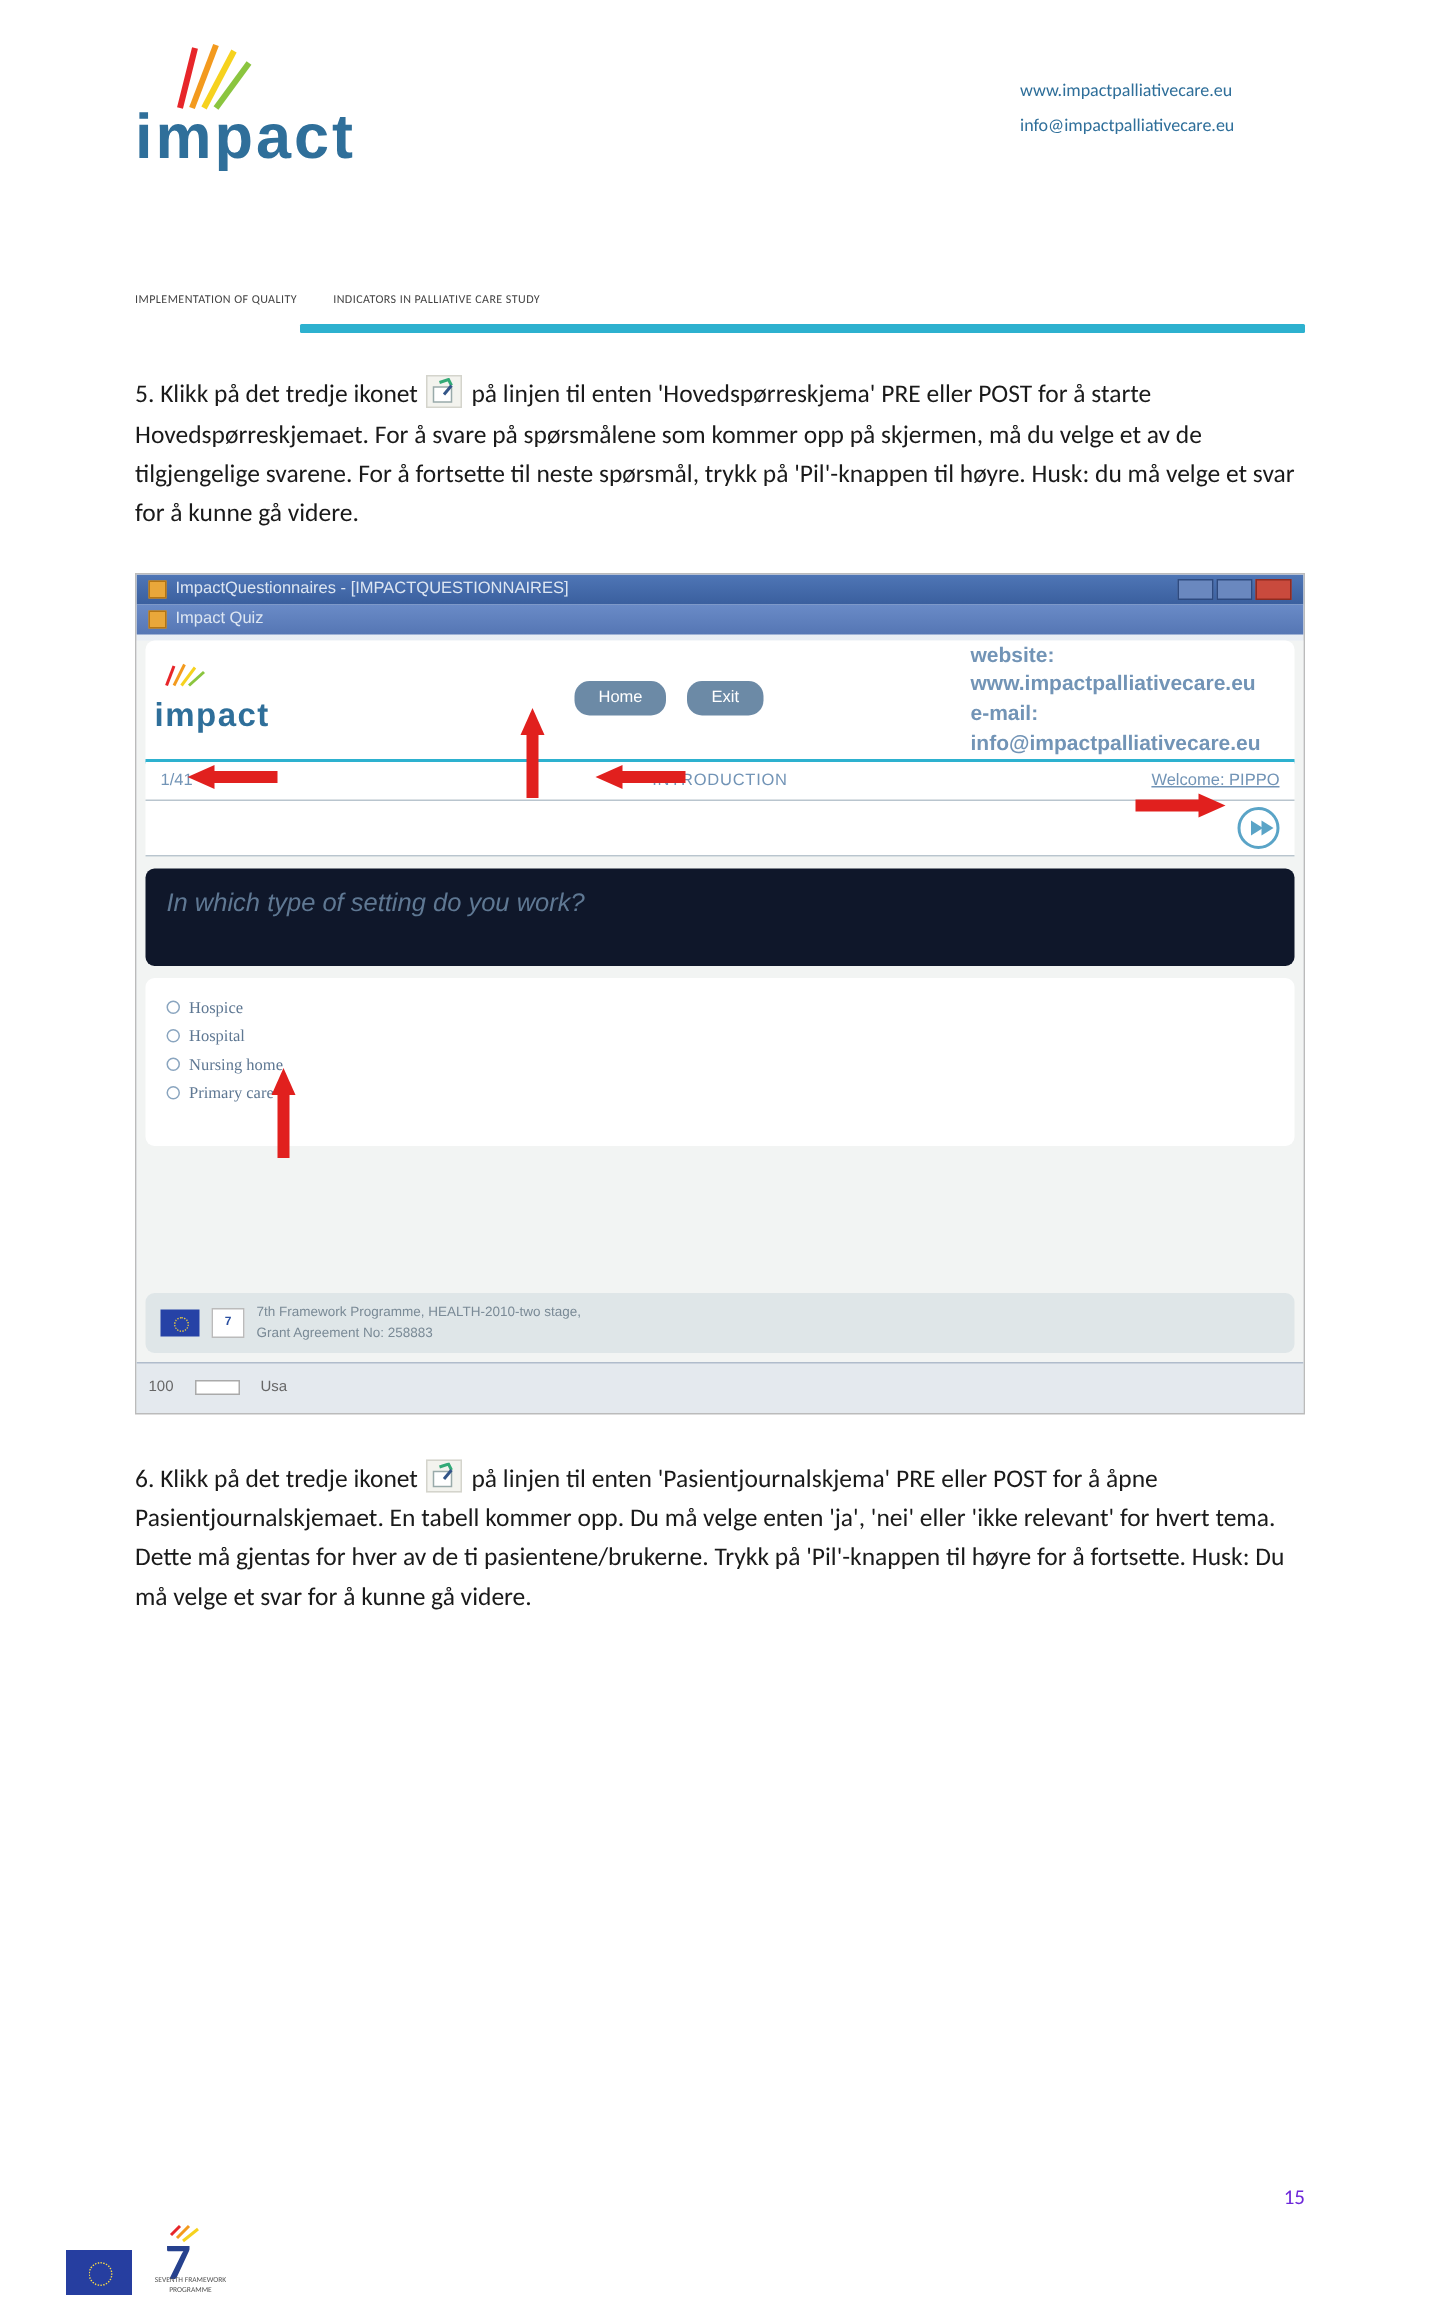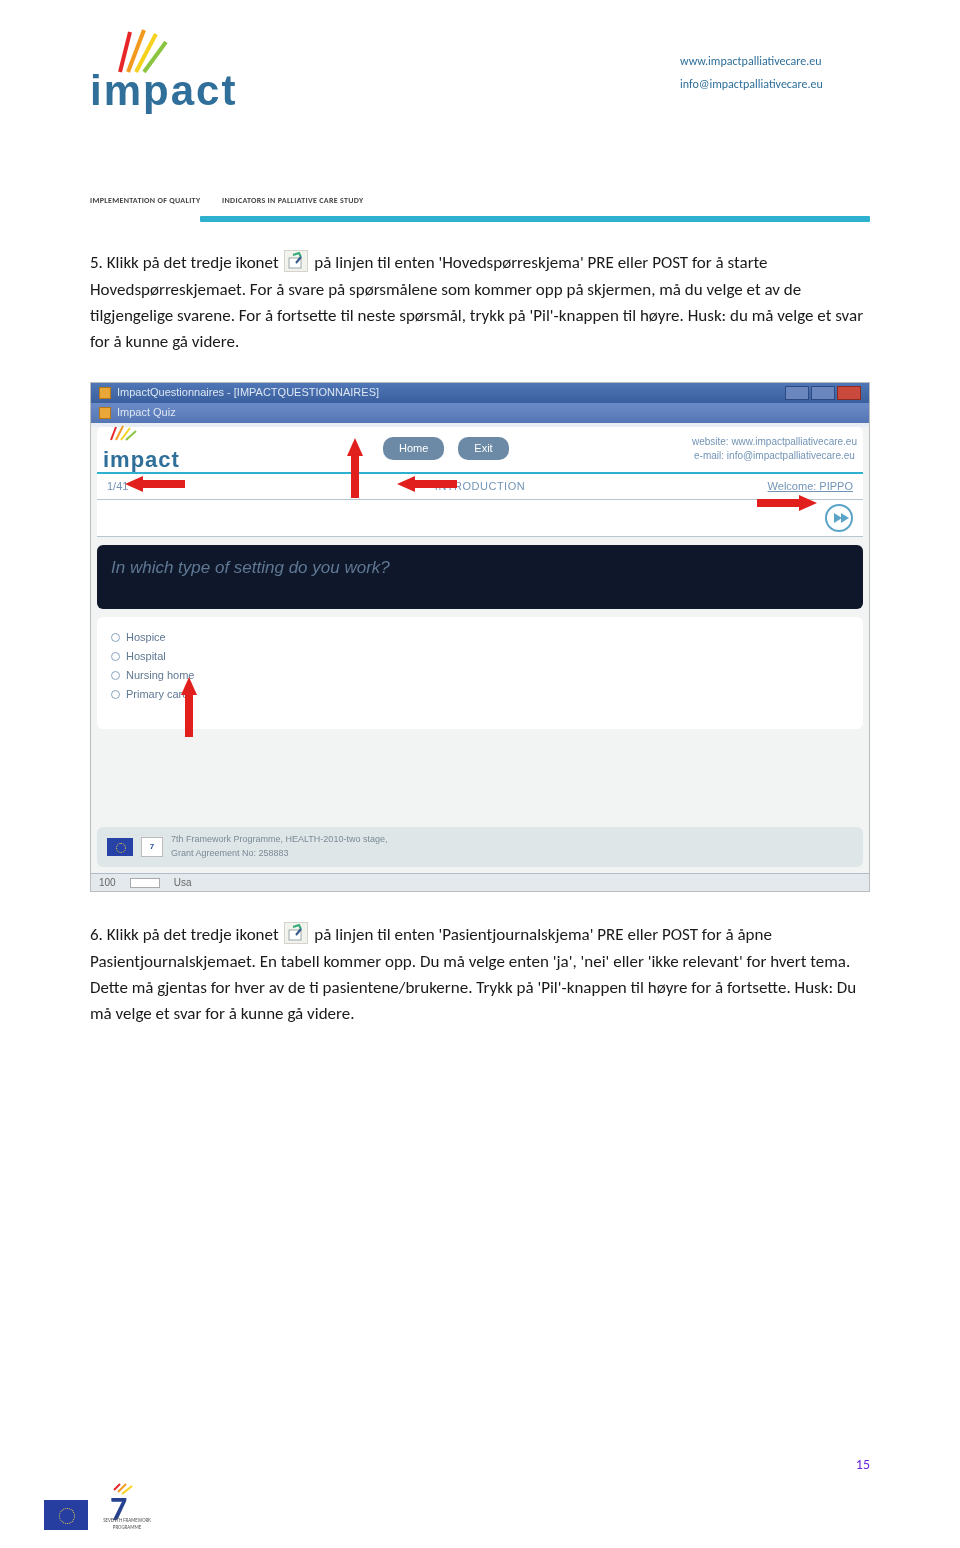--- a/index.html
+++ b/index.html
@@ -38,21 +38,21 @@
     font-size: 42px;
     letter-spacing: 2px;
     color: #2f6f9a;
     position: absolute;
     left: 0; top: 28px;
   }
   .logo-sub {
     font-size: 8px;
     letter-spacing: 0.3px;
     color: #444;
-    font-weight: bold;
+    font-weight: normal;
     margin-top: 84px;
     white-space: nowrap;
   }
   .sub-seg1 { display: inline-block; width: 112px; }
   .sub-seg2 { display: inline-block; margin-left: 18px; }
   .contact-block {
     text-align: left;
     font-size: 12px;
     line-height: 1.9;
     color: #2f6f9a;
@@ -128,22 +128,22 @@
   .quiz-logo {
     width: 150px; height: 44px; position:relative; padding-top:6px;
   }
   .mini-impact { font-weight:900;color:#2f6f9a;font-size:22px;letter-spacing:1px;}
   .quiz-top-buttons { display:flex; gap:14px; margin-left:120px;}
   .pill-btn {
     background:#6c8aa6;color:#fff;padding:3px 16px;border-radius:10px;
     font-size:11px;
   }
   .quiz-top-right {
-    margin-left:auto; font-size:10px;color:#7294b6; line-height:1.4;
-    max-width:210px; text-align:center;
+    margin-left:auto; font-size:14px;color:#7294b6; line-height:1.4;
+    max-width:210px; text-align:left;font-weight:bold;
   }
   .quiz-bar2 {
     background:#fff; padding:4px 10px; border-bottom:1px solid #b9c5ce;
     display:flex; align-items:center; position:relative;
   }
   .prog { color:#7294b6; font-size:11px; }
   .intro-lbl { position:absolute;left:50%;transform:translateX(-50%);
     color:#7294b6;font-size:11px;letter-spacing:0.5px;}
   .welcome { margin-left:auto;color:#7294b6;font-size:11px;text-decoration:underline;}
   .next-row { background:#fff;padding:4px 10px;border-bottom:1px solid #b9c5ce;
@@ -163,35 +163,35 @@
     border-bottom:5px solid transparent;
   }
   .q-panel {
     background:#0f172a;border-radius:6px;margin-top:8px;padding:10px 14px 28px;
     color:#5f7893;font-style:italic;font-size:17px;
   }
   .a-panel {
     background:#fff;border-radius:6px;margin-top:8px;padding:10px 14px 24px;
     color:#5f7893;font-size:11px;
   }
-  .a-panel .opt { display:block;margin:2px 0;}
+  .a-panel .opt { display:block;margin:2px 0;font-family:Liberation Serif, serif;}
   .a-panel .rd{
     display:inline-block;width:9px;height:9px;border:1px solid #8aa5bf;border-radius:50%;
     margin-right:6px;vertical-align:-1px;
   }
   .shot-footer {
     background:#dfe6e8;margin-top:8px;padding:6px 10px;border-radius:6px;
     display:flex;align-items:center;gap:8px;color:#7a8a96;font-size:9px;
   }
   .eu-flag{width:26px;height:18px;background:#2642a6;position:relative;}
   .eu-flag::after{content:"";position:absolute;left:9px;top:5px;width:8px;height:8px;border:1px dotted #f2d23c;border-radius:50%;}
   .fp7{width:22px;height:20px;background:#fff;border:1px solid #bbb;font-size:8px;
     display:flex;align-items:center;justify-content:center;color:#2a4fa0;font-weight:bold;}
   .shot-status {
-    height:18px;background:#e4e9ee;border-top:1px solid #b0bccb;
+    height:34px;background:#e4e9ee;border-top:1px solid #b0bccb;
     display:flex;align-items:center;padding:0 8px;font-size:10px;color:#666;gap:14px;
   }
   .red-arrow {
     position:absolute; color:#e1201e;
   }
   .red-arrow.left {
     width:70px;height:26px;
   }
   .red-arrow.left::before{
     content:"";position:absolute;left:0;top:5px;

